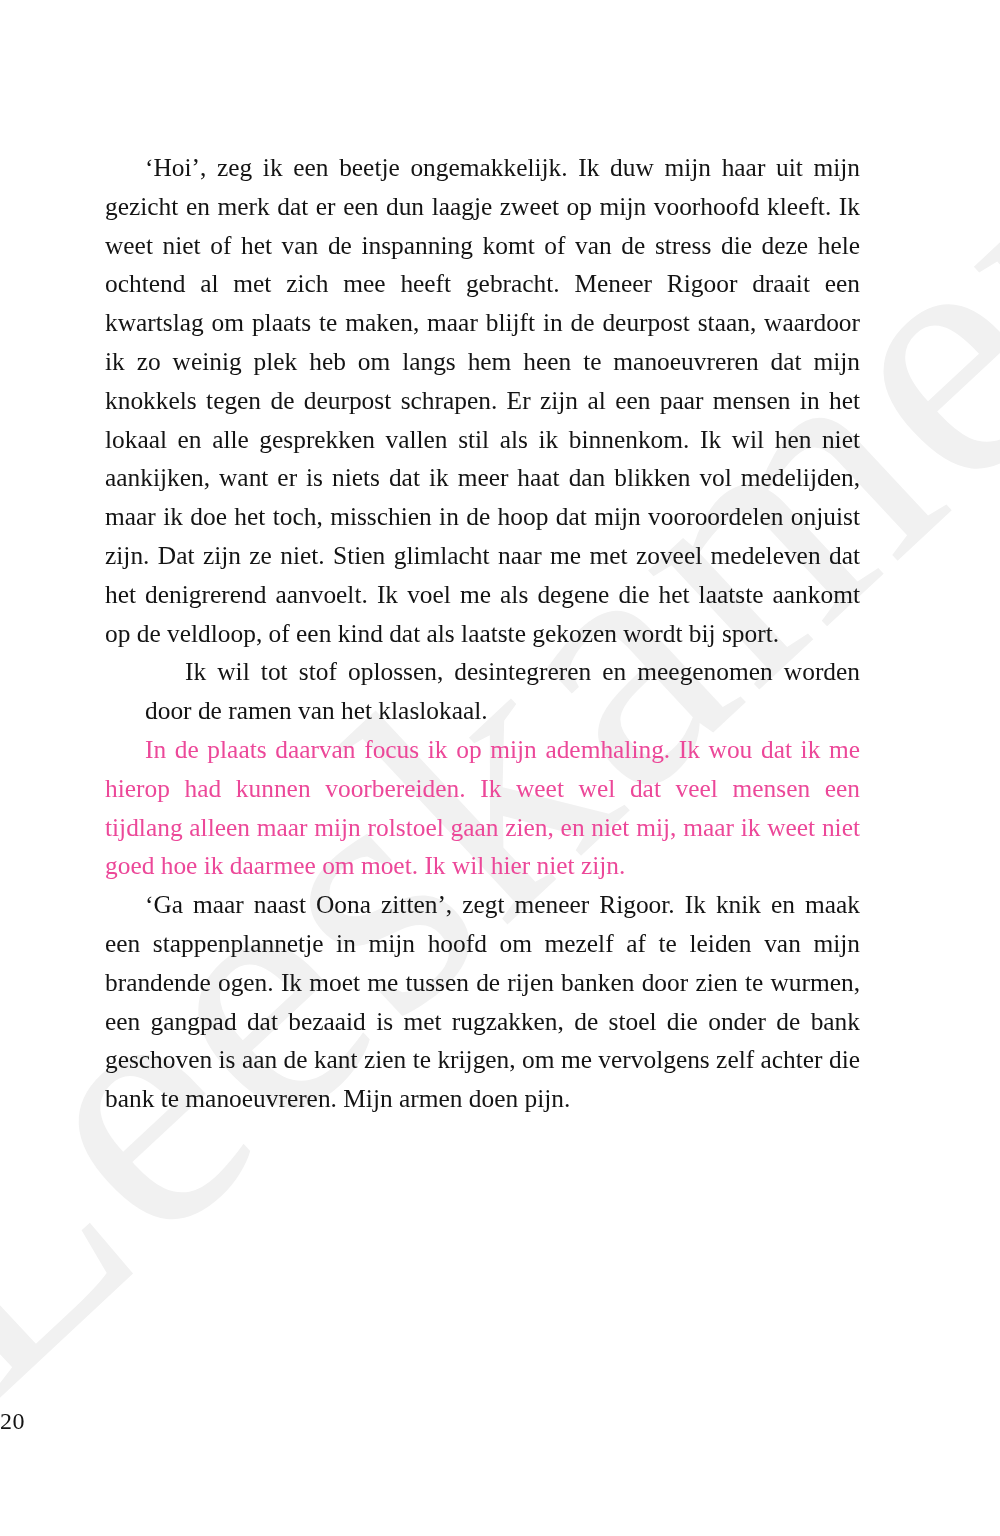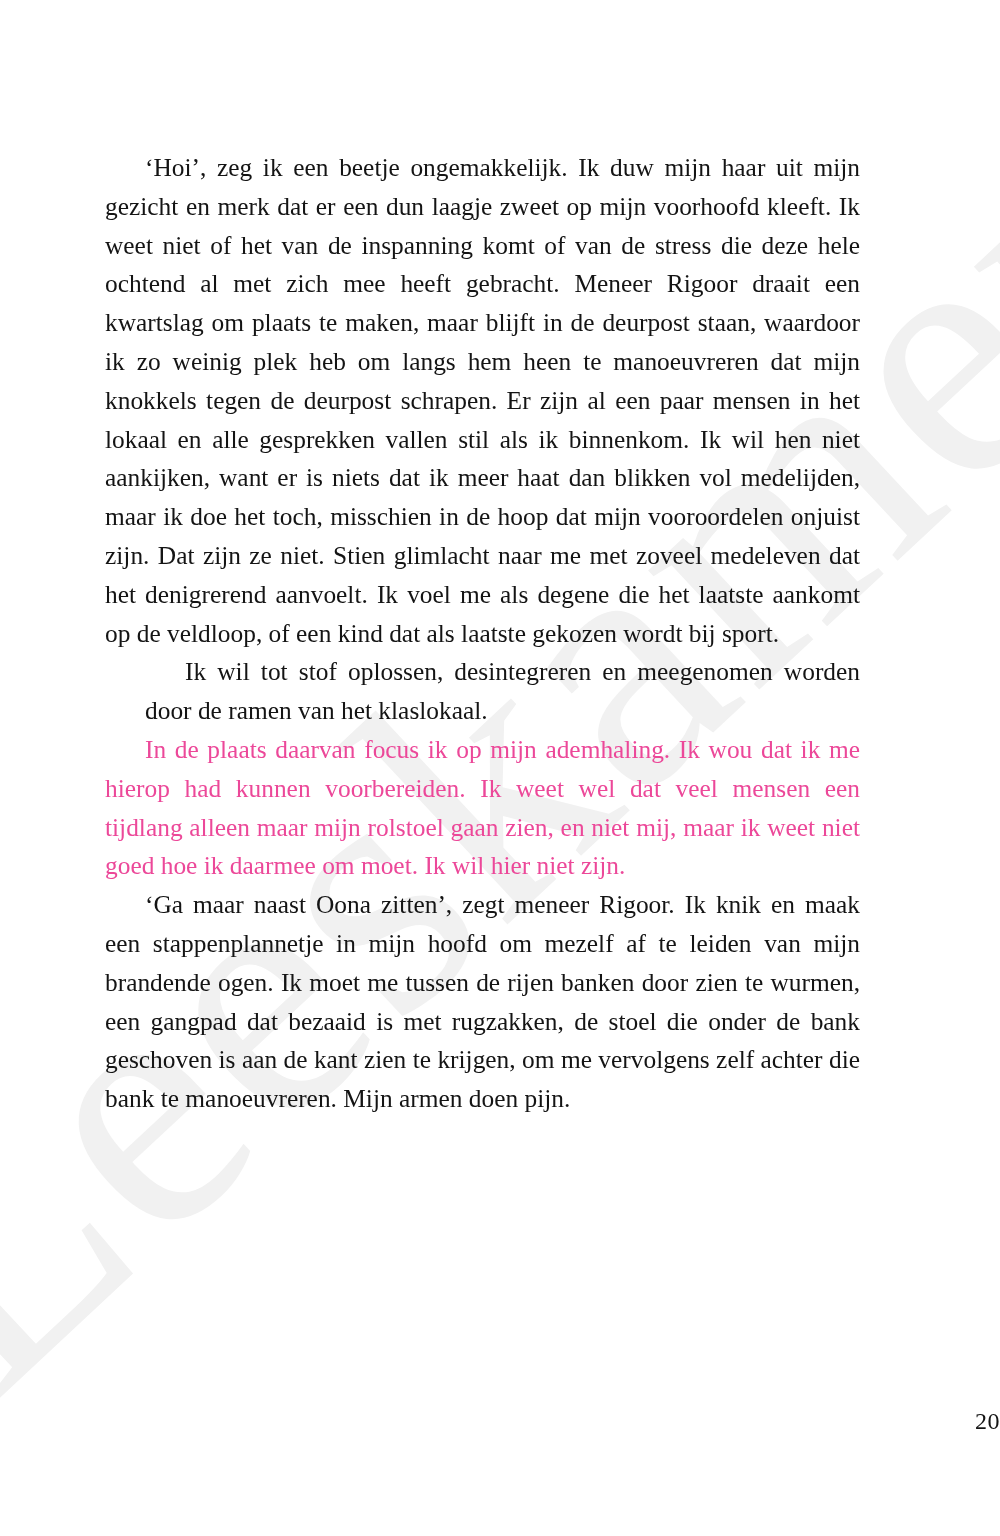--- a/index.html
+++ b/index.html
@@ -72,21 +72,21 @@
   p.para.indent {
     text-indent: 40px;
   }
 
   
   #folio {
     position: absolute;
     left: 0;
     top: 1408px;
     width: 1000px;
-    text-align: right;
+    text-align: left;
     z-index: 2;
   }
   #folio .folio-num {
     font-family: "Liberation Serif", "DejaVu Serif", serif;
     font-size: 24px;
     color: #141414;
     letter-spacing: 0.5px;
   }
 </style>
 </head>

